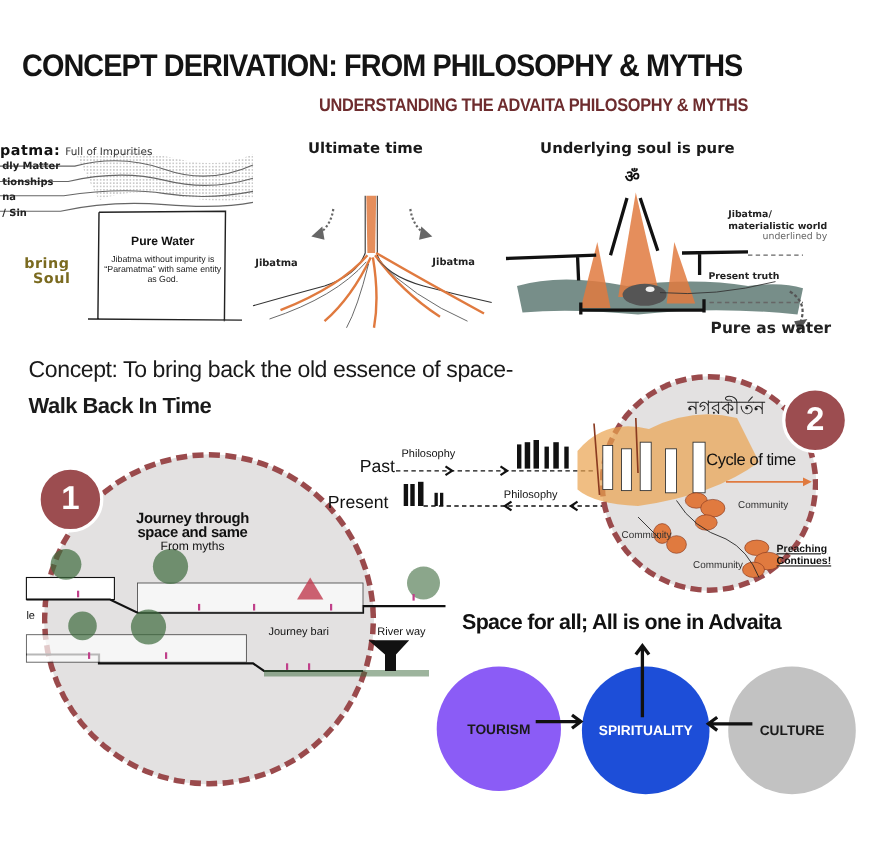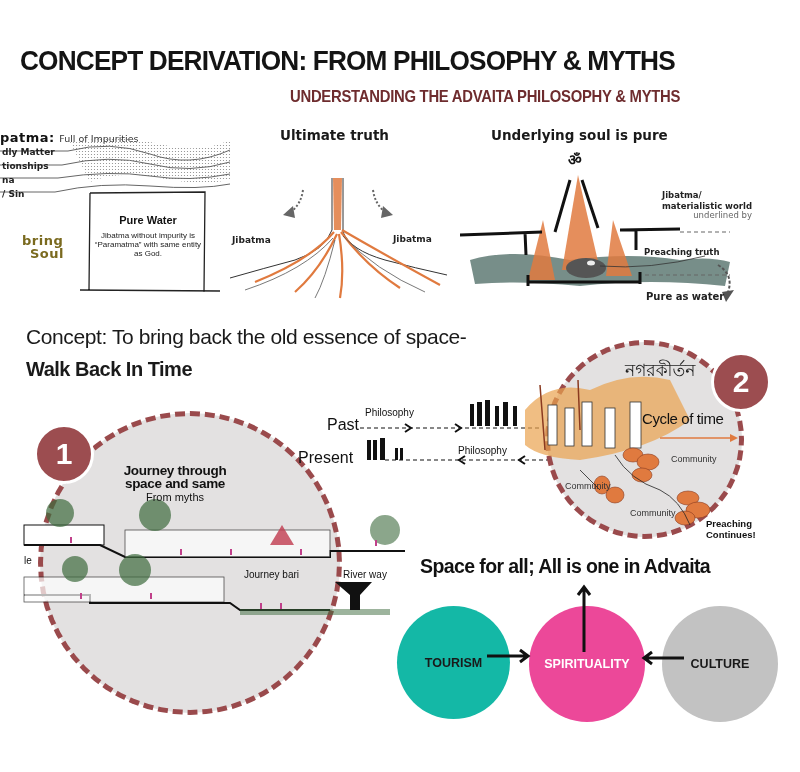--- a/index.html
+++ b/index.html
@@ -52,21 +52,21 @@
     <div>bring</div>
     <div style="padding-left:8px;">Soul</div>
   </div>
   <div class="abs" style="left:92px;top:94px;width:112px;text-align:center;">
     <div style="font-size:11px;font-weight:700;margin-bottom:5px;">Pure Water</div>
     <div style="font-size:8px;line-height:9px;color:#222;">Jibatma without impurity is “Paramatma” with same entity as God.</div>
   </div>
 </div>
 
 <div class="abs" style="left:225px;top:120px;width:225px;height:180px;">
-  <div class="abs panel-title" style="left:55px;top:7px;font-size:13.5px;">Ultimate truth</div>
+  <div class="abs panel-title" style="left:55px;top:7px;font-size:13.5px;">Ultimate time</div>
   <svg width="225" height="180" style="left:0;top:0;">
     <path d="M107,58 L107,110 Q100,130 70,140 Q40,148 5,158" fill="none" stroke="#333" stroke-width="1"></path>
     <path d="M118,58 L118,112 Q125,130 160,140 Q190,148 222,155" fill="none" stroke="#333" stroke-width="1"></path>
     <path d="M108,58 L117,58 L116,110 L109,110 Z" fill="#e07a3f" opacity="0.85"></path>
     <path d="M109,112 Q85,140 30,162 M112,114 Q95,150 70,172 M114,114 Q120,150 115,178 M116,112 Q140,145 175,168 M117,110 Q160,135 215,165" fill="none" stroke="#e07a3f" stroke-width="2.2"></path>
     <path d="M108,118 Q80,150 20,170 M118,116 Q150,150 200,172 M110,120 Q100,160 90,178" fill="none" stroke="#555" stroke-width="0.8"></path>
     <path d="M78,70 Q76,84 66,92" fill="none" stroke="#666" stroke-width="2" stroke-dasharray="2,2"></path>
     <polygon points="58,95 68,86 70,98" fill="#666"></polygon>
     <path d="M148,70 Q150,84 160,92" fill="none" stroke="#666" stroke-width="2" stroke-dasharray="2,2"></path>
     <polygon points="168,95 158,86 156,98" fill="#666"></polygon>
@@ -91,22 +91,22 @@
     <path d="M195,155 L280,155" stroke="#666" stroke-width="1.2" stroke-dasharray="4,3"></path>
     <path d="M150,146 Q200,150 255,136" fill="none" stroke="#333" stroke-width="0.8"></path>
     <path d="M268,145 Q284,155 278,172" fill="none" stroke="#555" stroke-width="2" stroke-dasharray="3,2"></path>
     <polygon points="272,172 284,170 276,182" fill="#555"></polygon>
   </svg>
   <div class="abs small" style="left:212px;top:70px;font-size:8.5px;text-align:left;width:90px;line-height:11px;">
     <div>Jibatma/</div>
     <div>materialistic world</div>
   </div>
   <div class="abs sans" style="left:190px;top:90px;width:112px;text-align:right;font-size:8.5px;color:#666;">underlined by</div>
-  <div class="abs small" style="left:194px;top:127px;font-size:8.5px;">Preaching truth</div>
-  <div class="abs small" style="left:196px;top:171px;font-size:10px;">Pure as water</div>
+  <div class="abs small" style="left:194px;top:127px;font-size:8.5px;">Present truth</div>
+  <div class="abs small" style="left:196px;top:171px;font-size:14px;">Pure as water</div>
 </div>
 
 <div class="abs concept">Concept: To bring back the old essence of space-</div>
 <div class="abs walk">Walk Back In Time</div>
 
 <div class="abs circle-bg" style="left:40px;top:413px;width:300px;height:300px;"></div>
 <div class="abs dash-ring" style="left:38px;top:411px;width:304px;height:304px;"></div>
 <svg width="400" height="120" style="left:0;top:485px;">
   <rect x="24" y="40" width="80" height="20" fill="#fff" stroke="#111" stroke-width="1"></rect>
   <path d="M24,60 L100,60 L125,72 L330,72 L330,66 L405,66" fill="none" stroke="#111" stroke-width="2"></path>
@@ -192,30 +192,30 @@
       <ellipse cx="165" cy="168" rx="10" ry="7"></ellipse>
   </g>
   <path d="M95,105 Q110,130 140,140 Q160,150 170,175 M60,120 Q70,130 80,140" fill="none" stroke="#222" stroke-width="0.8"></path>
 </svg>
 <div class="abs" style="left:625px;top:357px;font-size:17px;color:#222;">নগরকীর্তন</div>
 <div class="abs badge" style="left:711px;top:352px;width:60px;height:60px;font-size:30px;">2</div>
 <div class="abs" style="left:642px;top:410px;font-size:15px;font-weight:400;letter-spacing:-0.4px;">Cycle of time</div>
 <div class="abs" style="left:671px;top:454px;font-size:9px;color:#333;">Community</div>
 <div class="abs" style="left:565px;top:481px;font-size:9px;color:#333;">Community</div>
 <div class="abs" style="left:630px;top:508px;font-size:9px;color:#333;">Community</div>
-<div class="abs" style="left:706px;top:518px;font-size:9.5px;font-weight:700;line-height:11px;">
+<div class="abs" style="left:706px;top:494px;font-size:9.5px;font-weight:700;line-height:11px;text-decoration:underline;">
   <div>Preaching</div>
   <div>Continues!</div>
 </div>
 
 <div class="abs" style="left:420px;top:555px;font-size:19.5px;font-weight:700;white-space:nowrap;letter-spacing:-0.6px;">Space for all; All is one in Advaita</div>
-<div class="abs node" style="left:397px;top:606px;width:113px;height:113px;background:#14b8a6;color:#1a1a1a;">
+<div class="abs node" style="left:397px;top:606px;width:113px;height:113px;background:#8b5cf6;color:#1a1a1a;">
   <span>TOURISM</span>
 </div>
-<div class="abs node" style="left:529px;top:606px;width:116px;height:116px;background:#ec4899;color:#fff;">
+<div class="abs node" style="left:529px;top:606px;width:116px;height:116px;background:#1d4ed8;color:#fff;">
   <span>SPIRITUALITY</span>
 </div>
 <div class="abs node" style="left:662px;top:606px;width:116px;height:116px;background:#c2c2c2;color:#1a1a1a;">
   <span>CULTURE</span>
 </div>
 <svg width="400" height="120" style="left:400px;top:580px;">
   <path d="M87,76 L127,76 M120,70 L128,76 L120,82" fill="none" stroke="#111" stroke-width="3"></path>
   <path d="M184,72 L184,8 M178,15 L184,7 L190,15" fill="none" stroke="#111" stroke-width="3"></path>
   <path d="M284,78 L245,78 M252,72 L244,78 L252,84" fill="none" stroke="#111" stroke-width="3"></path>
 </svg>

